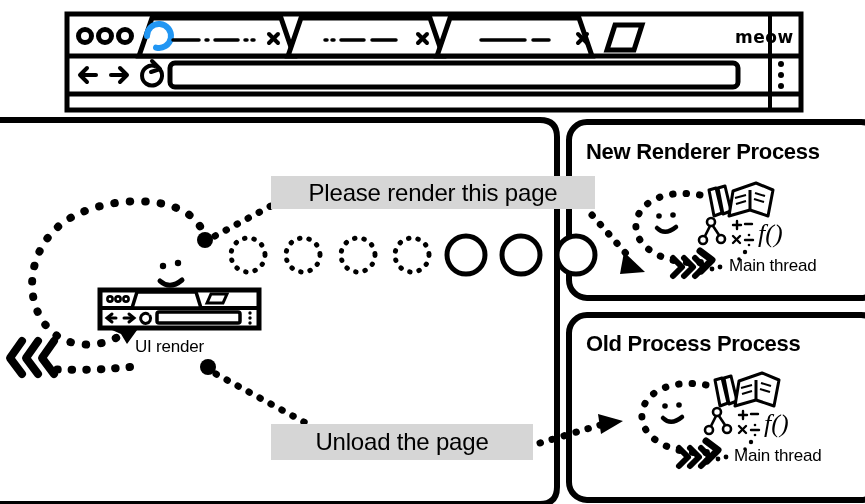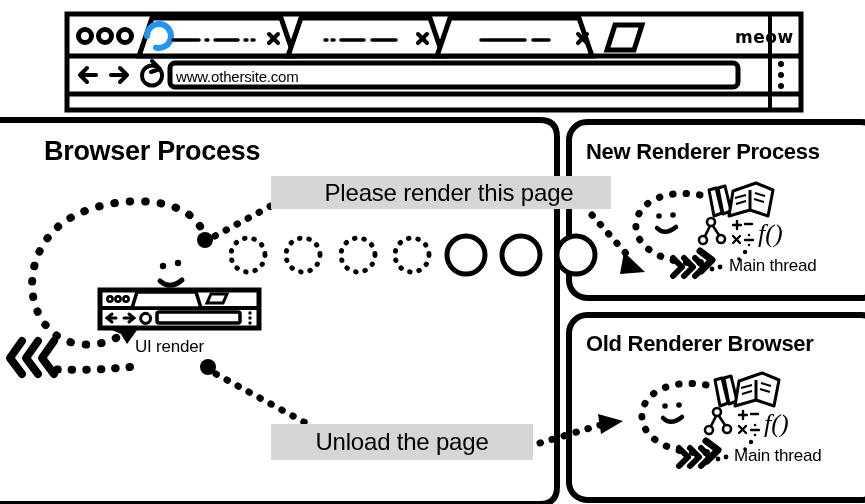--- a/index.html
+++ b/index.html
@@ -13,21 +13,21 @@
 
   
   .proc-title{font-weight:bold;letter-spacing:-0.3px;}
   #browser-process-title{left:44px;top:136px;font-size:27px;}
   #new-renderer-title{left:586px;top:139px;font-size:22px;}
   #old-renderer-title{left:586px;top:331px;font-size:22px;}
 
   
   .chip{position:absolute;background:#d6d6d6;display:flex;align-items:center;
         justify-content:center;font-size:24px;letter-spacing:-0.2px;}
-  #chip-render{left:271px;top:176px;width:324px;height:33px;padding-left:16px;}
+  #chip-render{left:271px;top:176px;width:324px;height:33px;}
   #chip-unload{left:271px;top:424px;width:262px;height:36px;}
 
   
   .thread-cap{font-size:17px;font-weight:normal;letter-spacing:-0.2px;}
   #ui-thread-label{left:135px;top:337px;}
   #new-main-thread-label{left:729px;top:256px;}
   #old-main-thread-label{left:734px;top:446px;}
 
   
   #omnibox-url{position:absolute;left:176px;top:68px;font-size:15px;
@@ -369,33 +369,31 @@
       <path d="M690,448 L699,457 L690,466"></path>
       <path d="M701,448 L710,457 L701,466"></path>
     </g>
     <g fill="#000">
       <circle cx="718" cy="459" r="2.4"></circle>
       <circle cx="726" cy="457" r="2.4"></circle>
     </g>
   </g>
 </svg>
 
-<div class="lbl proc-title" id="browser-process-title">Browser Process</div>
 
 <div class="lbl proc-title" id="new-renderer-title">New Renderer Process</div>
 
-<div class="lbl proc-title" id="old-renderer-title">Old Renderer Browser</div>
+<div class="lbl proc-title" id="old-renderer-title">Old Process Process</div>
 
 <div class="chip" id="chip-render">Please render this page</div>
 
 <div class="chip" id="chip-unload">Unload the page</div>
 
 <div class="lbl thread-cap" id="ui-thread-label">UI render</div>
 
 <div class="lbl thread-cap" id="new-main-thread-label">Main thread</div>
 
 <div class="lbl thread-cap" id="old-main-thread-label">Main thread</div>
 
-<div id="omnibox-url">www.othersite.com</div>
 
 <div id="meow-label">meow</div>
 
 </div>
 
 </body></html>

